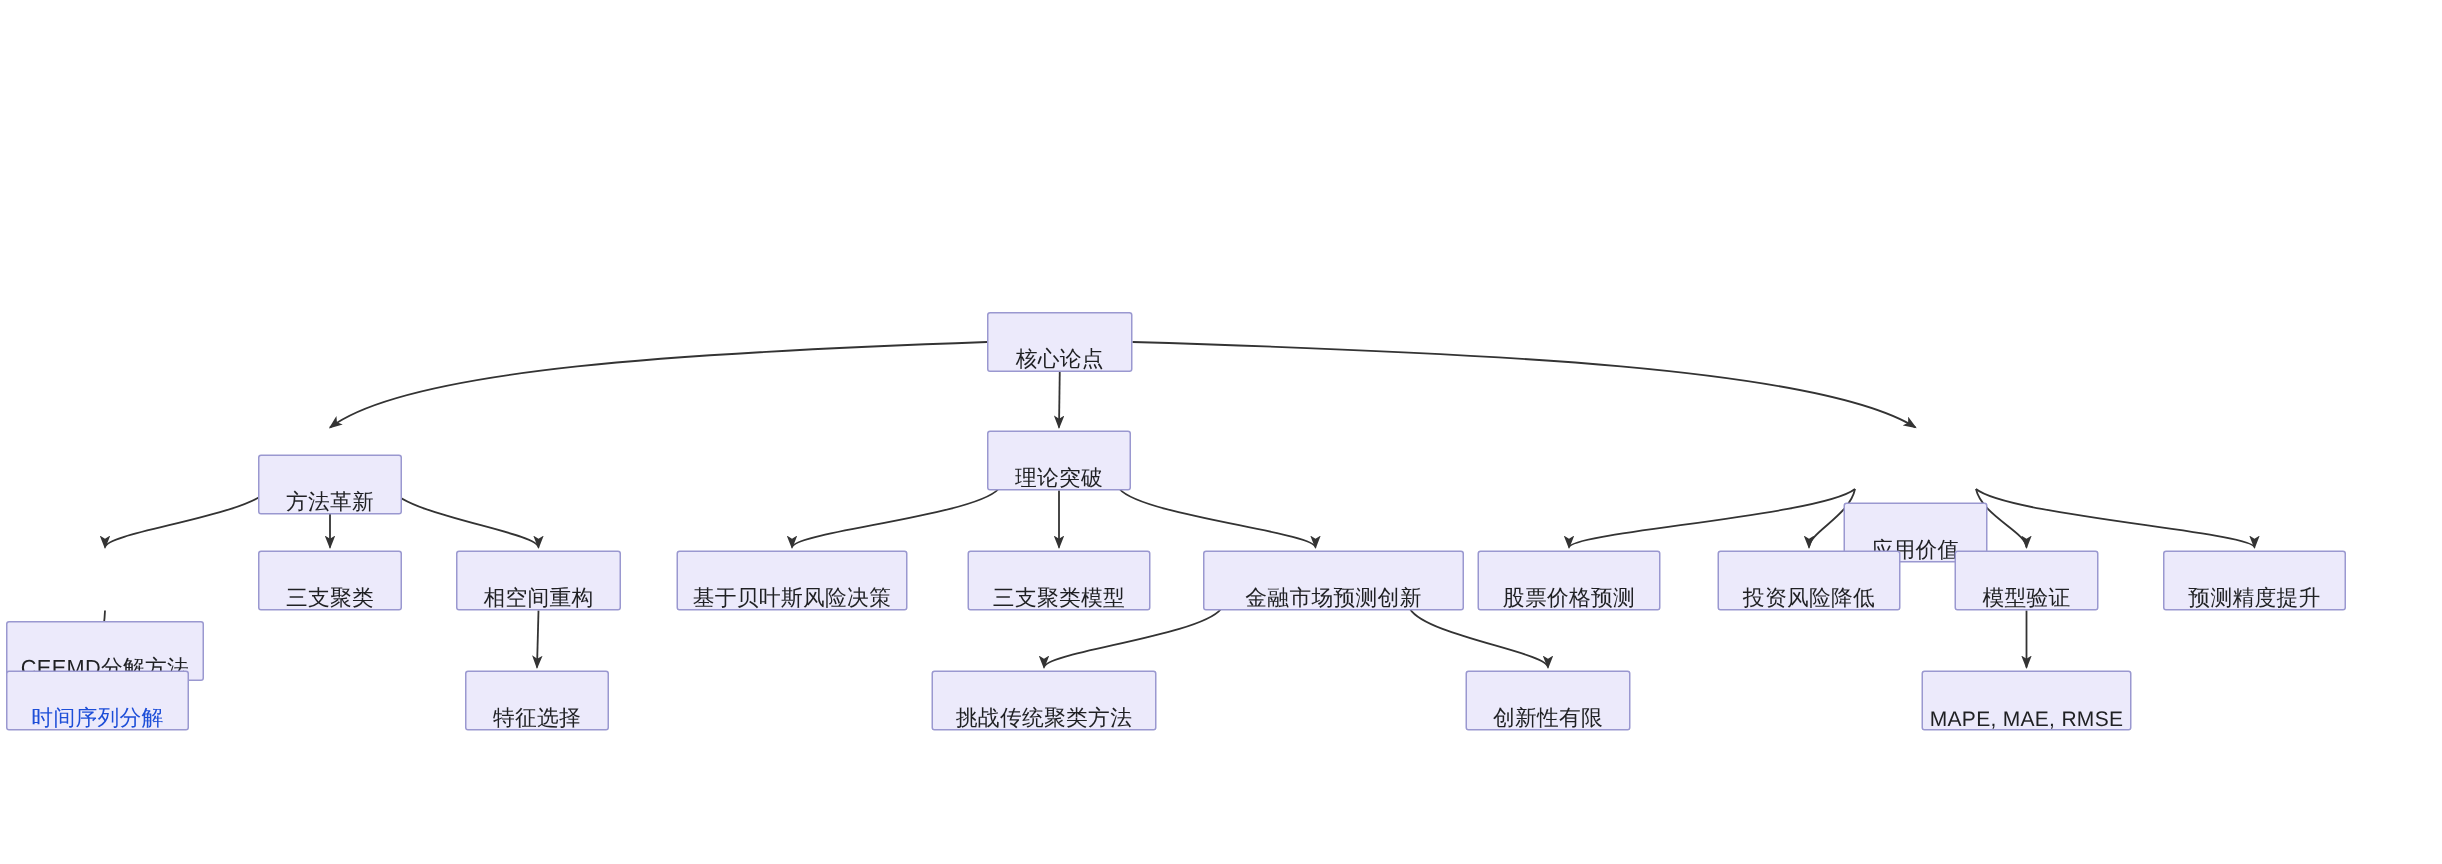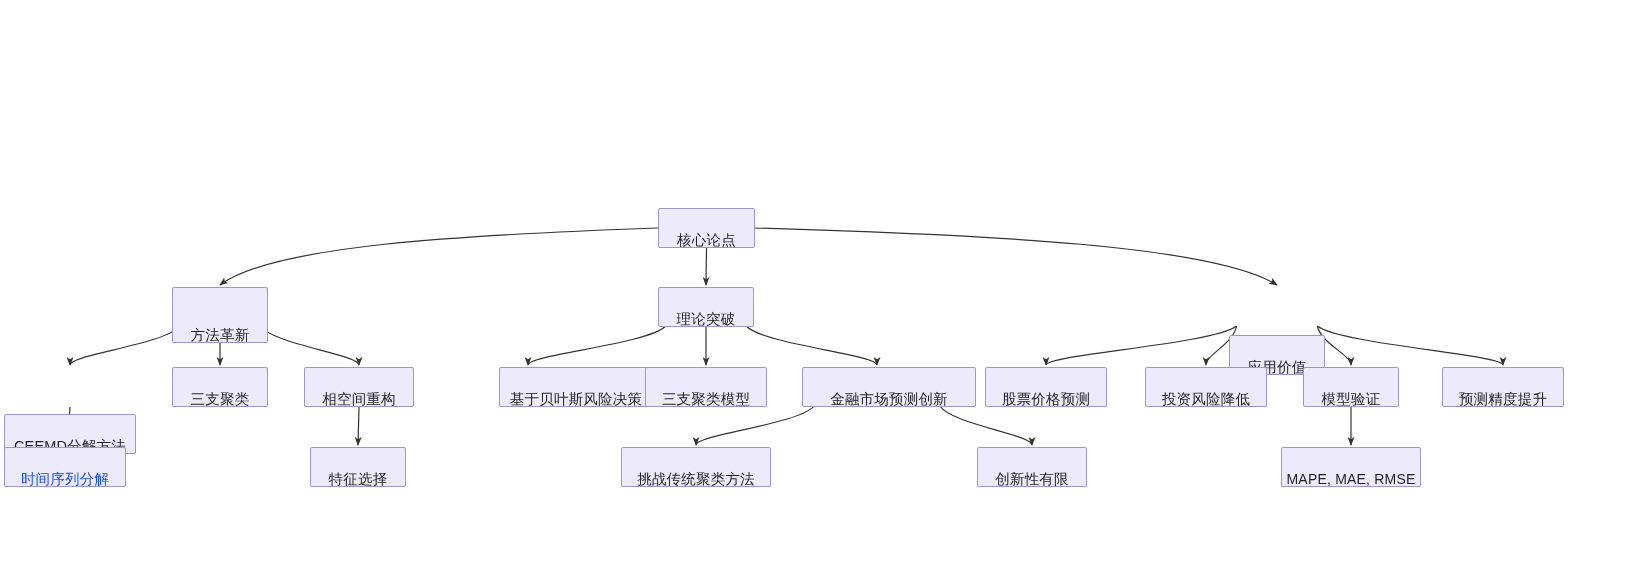--- a/index.html
+++ b/index.html
@@ -77,39 +77,39 @@
         <path d="M359,407 L358,445" fill="none" stroke="#333333" stroke-width="1.2" marker-end="url(#arrowhead)"></path>
         <path d="M814,406 C799.84,424 696,434.8 696,445" fill="none" stroke="#333333" stroke-width="1.2" marker-end="url(#arrowhead)"></path>
         <path d="M940,406 C951.04,424 1032,434.8 1032,445" fill="none" stroke="#333333" stroke-width="1.2" marker-end="url(#arrowhead)"></path>
         <path d="M1351,407 L1351,445" fill="none" stroke="#333333" stroke-width="1.2" marker-end="url(#arrowhead)"></path>
       </g>
   </svg>
   <div id="nodes-layer">
       <div class="node" style="left: 658px; top: 208px; width: 97px; height: 40px; background: rgb(236, 234, 251); border-color: rgb(154, 152, 208); color: rgb(31, 32, 35);">
         <span class="node-label">核心论点</span>
       </div>
-      <div class="node" style="left: 172px; top: 287px; width: 96px; height: 56px; background: rgb(236, 234, 251); border-color: rgb(154, 152, 208); color: rgb(31, 32, 35);">
+      <div class="node" style="left: 172px; top: 303px; width: 96px; height: 40px; background: rgb(236, 234, 251); border-color: rgb(154, 152, 208); color: rgb(31, 32, 35);">
         <span class="node-label">方法革新</span>
       </div>
       <div class="node" style="left: 658px; top: 287px; width: 96px; height: 40px; background: rgb(236, 234, 251); border-color: rgb(154, 152, 208); color: rgb(31, 32, 35);">
         <span class="node-label">理论突破</span>
       </div>
       <div class="node" style="left: 1229px; top: 287px; width: 96px; height: 40px; background: rgb(236, 234, 251); border-color: rgb(154, 152, 208); color: rgb(31, 32, 35); margin-top: 48px;">
         <span class="node-label">应用价值</span>
       </div>
       <div class="node" style="left: 4px; top: 367px; width: 132px; height: 40px; background: rgb(236, 234, 251); border-color: rgb(154, 152, 208); color: rgb(31, 32, 35); margin-top: 47px;">
         <span class="node-label">CEEMD分解方法</span>
       </div>
       <div class="node" style="left: 172px; top: 367px; width: 96px; height: 40px; background: rgb(236, 234, 251); border-color: rgb(154, 152, 208); color: rgb(31, 32, 35);">
         <span class="node-label">三支聚类</span>
       </div>
       <div class="node" style="left: 304px; top: 367px; width: 110px; height: 40px; background: rgb(236, 234, 251); border-color: rgb(154, 152, 208); color: rgb(31, 32, 35);">
         <span class="node-label">相空间重构</span>
       </div>
-      <div class="node" style="left: 451px; top: 367px; width: 154px; height: 40px; background: rgb(236, 234, 251); border-color: rgb(154, 152, 208); color: rgb(31, 32, 35); margin-left: 48px;">
+      <div class="node" style="left: 451px; top: 367px; width: 154px; height: 40px; background: rgb(236, 234, 251); border-color: rgb(154, 152, 208); color: rgb(31, 32, 35);">
         <span class="node-label">基于贝叶斯风险决策</span>
       </div>
       <div class="node" style="left: 645px; top: 367px; width: 122px; height: 40px; background: rgb(236, 234, 251); border-color: rgb(154, 152, 208); color: rgb(31, 32, 35);">
         <span class="node-label">三支聚类模型</span>
       </div>
       <div class="node" style="left: 802px; top: 367px; width: 174px; height: 40px; background: rgb(236, 234, 251); border-color: rgb(154, 152, 208); color: rgb(31, 32, 35);">
         <span class="node-label">金融市场预测创新</span>
       </div>
       <div class="node" style="left: 985px; top: 367px; width: 122px; height: 40px; background: rgb(236, 234, 251); border-color: rgb(154, 152, 208); color: rgb(31, 32, 35);">
         <span class="node-label">股票价格预测</span>

